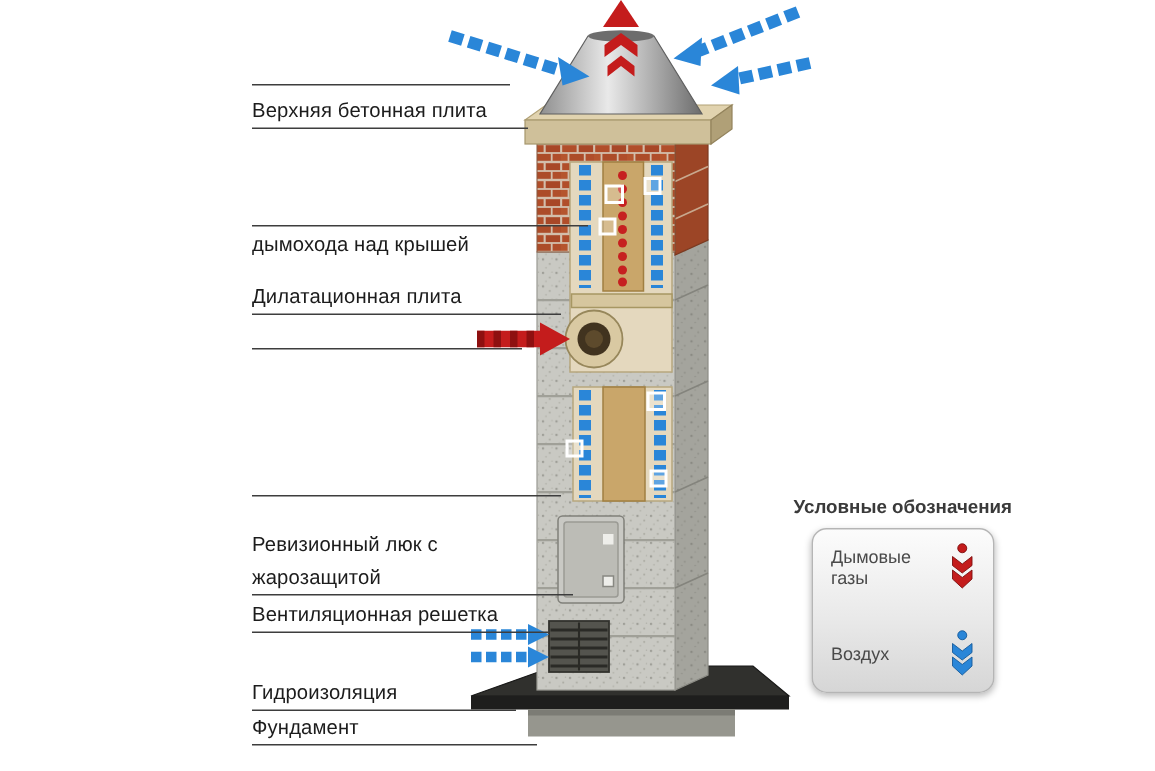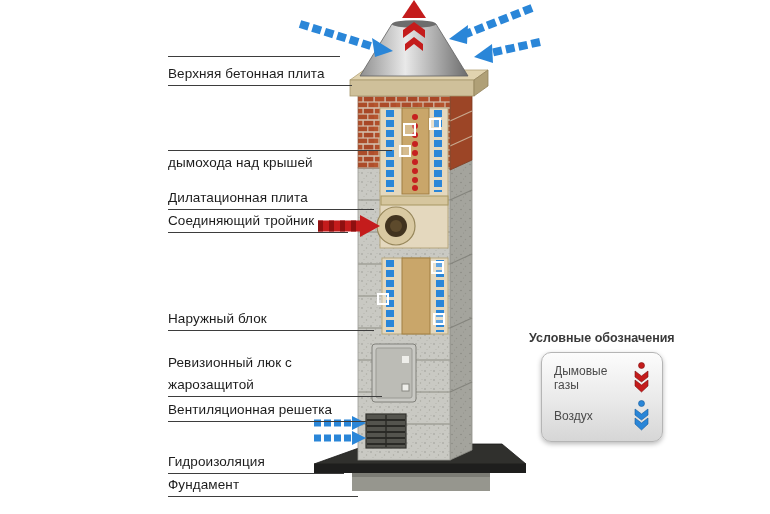--- a/index.html
+++ b/index.html
@@ -13,21 +13,21 @@
   .label{
     position:absolute;font-size:13.5px;color:#1c1c1c;
     white-space:nowrap;line-height:21px;letter-spacing:.1px;
   }
   .leader{position:absolute;height:0;border-top:1px solid #3d3d3d;}
   .legend-title{
     position:absolute;left:529px;top:331px;
     font-size:12.5px;font-weight:bold;color:#3a3a3a;
   }
   .legend-box{
-    position:absolute;left:541px;top:352px;width:122px;height:90px;
+    position:absolute;left:541px;top:352px;width:122px;height:110px;
     border-radius:10px;border:1px solid #b5b5b5;
     background:linear-gradient(180deg,#fcfcfc 0%,#e9e9e9 55%,#d6d6d6 100%);
     box-shadow:0 2px 5px rgba(0,0,0,.28);
     box-sizing:border-box;padding:9px 12px;
     display:flex;flex-direction:column;justify-content:space-between;
   }
   .legend-row{display:flex;align-items:center;justify-content:space-between;}
   .legend-label{font-size:12px;color:#4a4a4a;line-height:14px;width:68px;}
 </style>
 </head>
@@ -201,24 +201,22 @@
 
   <div class="label" style="left:168px;top:63px"><span>Верхняя бетонная плита</span></div>
   <div class="leader" style="left:168px;top:85px;width:184px"></div>
 
   <div class="leader" style="left:168px;top:150px;width:224px"></div>
   <div class="label" style="left:168px;top:187px"><span>Дилатационная плита</span></div>
 
   <div class="label" style="left:168px;top:152px"><span>дымохода над крышей</span></div>
   <div class="leader" style="left:168px;top:209px;width:206px"></div>
 
-  <div class="label" style="left:168px;top:210px"><span>Соединяющий тройник</span></div>
   <div class="leader" style="left:168px;top:232px;width:180px"></div>
 
-  <div class="label" style="left:168px;top:308px"><span>Наружный блок</span></div>
   <div class="leader" style="left:168px;top:330px;width:206px"></div>
 
   <div class="label" style="left:168px;top:352px"><span>Ревизионный люк с</span></div>
   <div class="label" style="left:168px;top:374px"><span>жарозащитой</span></div>
   <div class="leader" style="left:168px;top:396px;width:214px"></div>
 
   <div class="label" style="left:168px;top:399px"><span>Вентиляционная решетка</span></div>
   <div class="leader" style="left:168px;top:421px;width:198px"></div>
 
   <div class="label" style="left:168px;top:451px"><span>Гидроизоляция</span></div>

